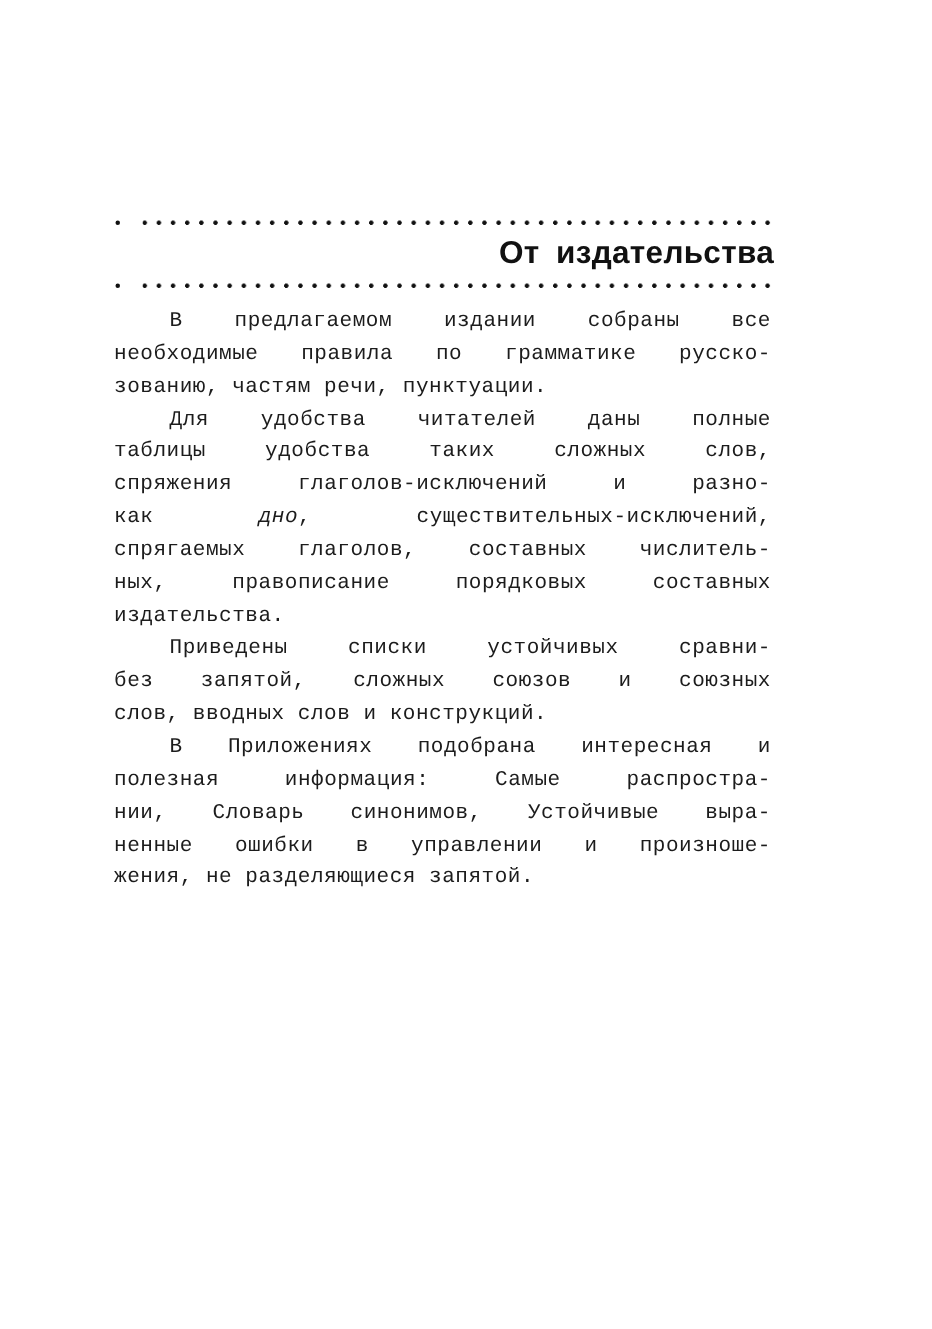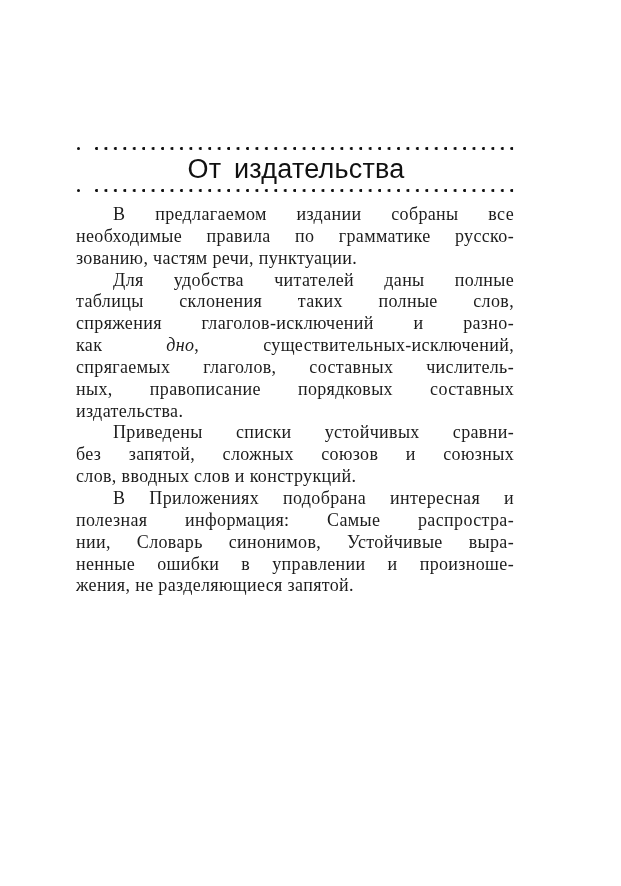--- a/index.html
+++ b/index.html
@@ -45,36 +45,37 @@
       background-repeat: repeat-x;
     }
     .rule-top { top: 147px; }
     .rule-bottom { top: 189px; }
 
     .title {
       position: absolute;
       left: 76px;
       width: 440px;
       top: 156px;
-      text-align: center;
+      text-align: right;
       font-family: "Liberation Sans", sans-serif;
-      font-size: 27px;
+      font-size: 21px;
       line-height: 26px;
       color: #111;
       word-spacing: 5px;
       letter-spacing: 0.2px;
+      font-weight: bold;
     }
 
     .body-text {
       position: absolute;
       left: 76px;
       top: 204px;
       width: 438px;
-      font-family: Liberation Serif, serif;
-      font-size: 18px;
+      font-family: Liberation Mono, monospace;
+      font-size: 14px;
       color: #1c1c1c;
     }
     .line {
       display: block;
       height: 21.85px;
       line-height: 21.85px;
       white-space: nowrap;
       text-align: justify;
       text-align-last: justify;
       letter-spacing: 0.35px;
@@ -103,21 +104,21 @@
   <div class="body-text">
 
     <div>
       <span class="line indent">В предлагаемом издании собраны все</span>
       <span class="line">необходимые правила по грамматике русско-</span>
       <span class="line last">зованию, частям речи, пунктуации.</span>
     </div>
 
     <div>
       <span class="line indent">Для удобства читателей даны полные</span>
-      <span class="line">таблицы склонения таких полные слов,</span>
+      <span class="line">таблицы удобства таких сложных слов,</span>
       <span class="line">спряжения глаголов-исключений и разно-</span>
       <span class="line"><span>как </span><em>дно</em><span>, существительных-исключений,</span></span>
       <span class="line">спрягаемых глаголов, составных числитель-</span>
       <span class="line">ных, правописание порядковых составных</span>
       <span class="line last">издательства.</span>
     </div>
 
     <div>
       <span class="line indent">Приведены списки устойчивых сравни-</span>
       <span class="line">без запятой, сложных союзов и союзных</span>

